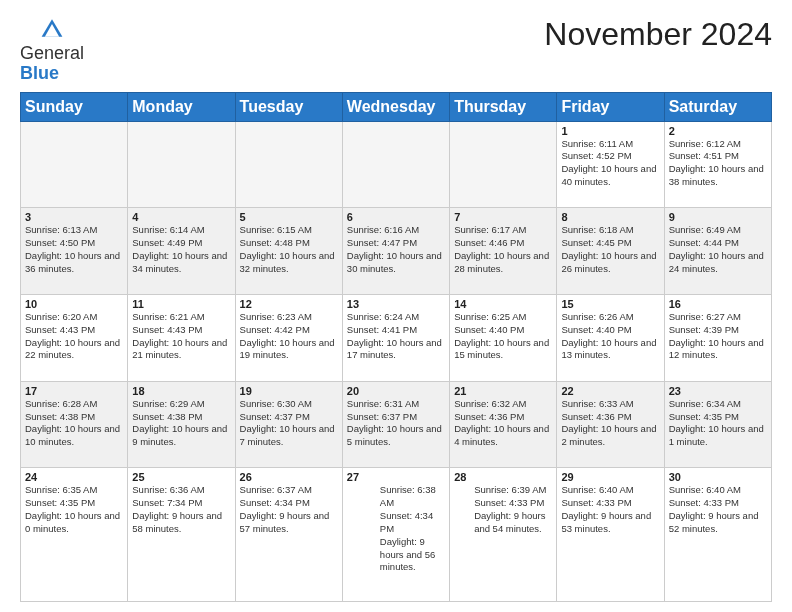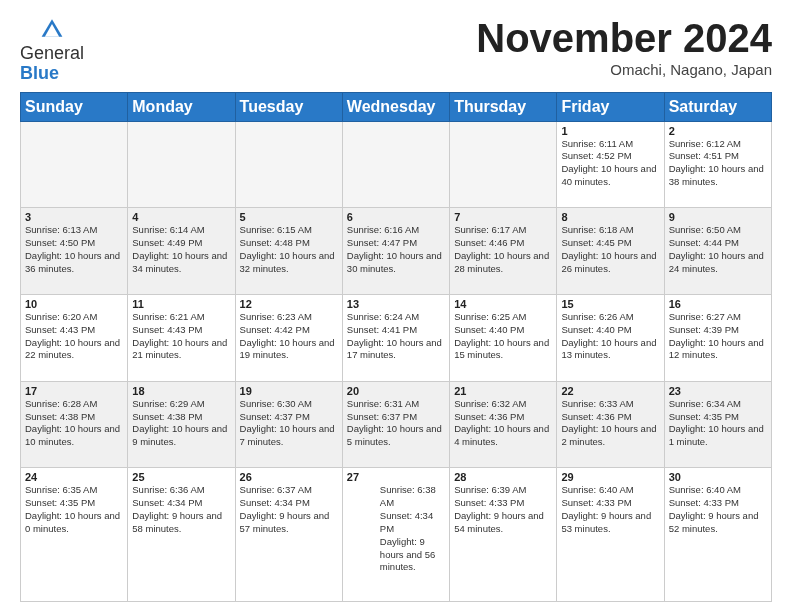--- a/index.html
+++ b/index.html
@@ -36,22 +36,22 @@
     .logo-text .general { color: #333; font-weight: normal; }
     .logo-text .blue { color: #2979c7; font-weight: bold; }
     .logo-icon {
       width: 24px;
       height: 24px;
     }
     .title-block {
       text-align: right;
     }
     .month-title {
-      font-size: 40px;
-      font-weight: bold;
+      font-size: 32px;
+      font-weight: normal;
       color: #222;
     }
     .location {
       font-size: 15px;
       color: #444;
     }
     .calendar {
       flex: 1;
       border: 1px solid #ccc;
       border-collapse: collapse;
@@ -108,21 +108,20 @@
         <polygon points="15,4 28,26 2,26" fill="#2979c7"></polygon>
         <polygon points="15,10 24,26 6,26" fill="#fff"></polygon>
       </svg>
       <div class="logo-text">
         <div><span class="general">General</span></div>
         <div><span class="blue">Blue</span></div>
       </div>
     </div>
     <div class="title-block">
       <div class="month-title">November 2024</div>
-      <div class="location">Omachi, Nagano, Japan</div>
     </div>
   </div>
 
   <table class="calendar">
     <thead>
       <tr>
         <th><span>Sunday</span></th>
         <th><span>Monday</span></th>
         <th><span>Tuesday</span></th>
         <th><span>Wednesday</span></th>
@@ -183,21 +182,21 @@
 Daylight: 10 hours and 28 minutes.</div>
           </td>
           <td style="background: rgb(240, 240, 240);">
             <span class="day-num">8</span>
             <div class="day-info" style="white-space: pre-line;">Sunrise: 6:18 AM
 Sunset: 4:45 PM
 Daylight: 10 hours and 26 minutes.</div>
           </td>
           <td style="background: rgb(240, 240, 240);">
             <span class="day-num">9</span>
-            <div class="day-info" style="white-space: pre-line;">Sunrise: 6:50 AM
+            <div class="day-info" style="white-space: pre-line;">Sunrise: 6:49 AM
 Sunset: 4:44 PM
 Daylight: 10 hours and 24 minutes.</div>
           </td>
         </tr>
         <tr>
           <td style="background: rgb(255, 255, 255);">
             <span class="day-num">10</span>
             <div class="day-info" style="white-space: pre-line;">Sunrise: 6:20 AM
 Sunset: 4:43 PM
 Daylight: 10 hours and 22 minutes.</div>
@@ -286,38 +285,38 @@
         <tr>
           <td style="background: rgb(255, 255, 255);">
             <span class="day-num">24</span>
             <div class="day-info" style="white-space: pre-line;">Sunrise: 6:35 AM
 Sunset: 4:35 PM
 Daylight: 10 hours and 0 minutes.</div>
           </td>
           <td style="background: rgb(255, 255, 255);">
             <span class="day-num">25</span>
             <div class="day-info" style="white-space: pre-line;">Sunrise: 6:36 AM
-Sunset: 4:34 PM
+Sunset: 7:34 PM
 Daylight: 9 hours and 58 minutes.</div>
           </td>
           <td style="background: rgb(255, 255, 255);">
             <span class="day-num">26</span>
             <div class="day-info" style="white-space: pre-line;">Sunrise: 6:37 AM
 Sunset: 4:34 PM
 Daylight: 9 hours and 57 minutes.</div>
           </td>
           <td style="background: rgb(255, 255, 255);">
             <span class="day-num">27</span>
             <div class="day-info" style="white-space: pre-line; margin-left: 33px;">Sunrise: 6:38 AM
 Sunset: 4:34 PM
 Daylight: 9 hours and 56 minutes.</div>
           </td>
           <td style="background: rgb(255, 255, 255);">
             <span class="day-num">28</span>
-            <div class="day-info" style="white-space: pre-line;">Sunrise: 6:39 AM
+            <div class="day-info" style="white-space: pre-line; margin-left: 20px;">Sunrise: 6:39 AM
 Sunset: 4:33 PM
 Daylight: 9 hours and 54 minutes.</div>
           </td>
           <td style="background: rgb(255, 255, 255);">
             <span class="day-num">29</span>
             <div class="day-info" style="white-space: pre-line;">Sunrise: 6:40 AM
 Sunset: 4:33 PM
 Daylight: 9 hours and 53 minutes.</div>
           </td>
           <td style="background: rgb(255, 255, 255);">

